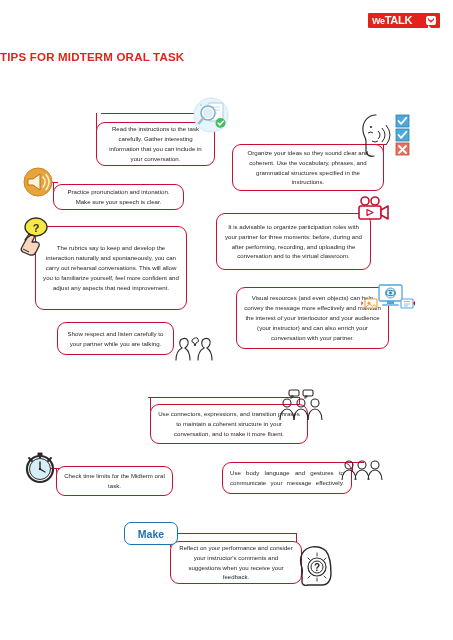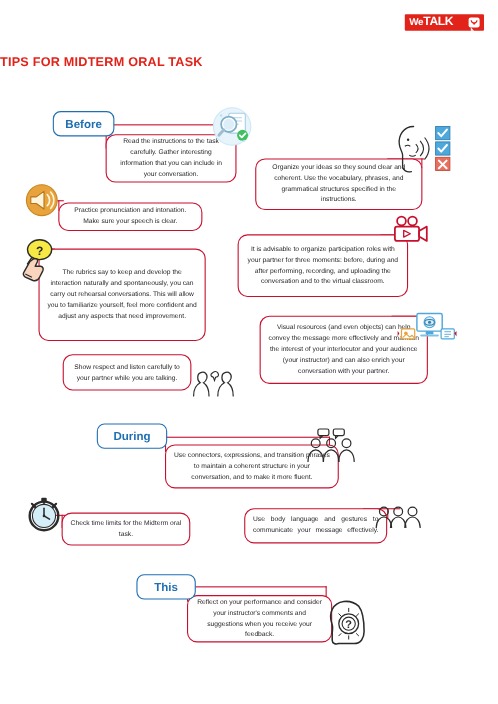--- a/index.html
+++ b/index.html
@@ -143,23 +143,21 @@
   <div class="ln lnh" style="left:40px;top:468px;width:22px;"></div>
   <div class="ln lnv" style="left:56px;top:468px;height:12px;"></div>
 
   <div class="ln lnh" style="left:330px;top:462px;width:34px;"></div>
   <div class="ln lnv" style="left:352px;top:462px;height:10px;"></div>
 
   <div class="ln lnh" style="left:172px;top:533px;width:125px;"></div>
   <div class="ln lnv" style="left:170px;top:533px;height:14px;"></div>
   <div class="ln lnv" style="left:296px;top:533px;height:16px;"></div>
 
-  <div class="pill" id="pill-before">Before</div>
-  <div class="pill" id="pill-during">During</div>
-  <div class="pill" id="pill-after">This</div>
+  <div class="pill" id="pill-after">Make</div>
 
   <div class="box" id="box-read">Read the instructions to the task carefully. Gather interesting information that you can include in your conversation.</div>
   <div class="box" id="box-practice">Practice pronunciation and intonation. Make sure your speech is clear.</div>
   <div class="box" id="box-rubrics">The rubrics say to keep and develop the interaction naturally and spontaneously, you can carry out rehearsal conversations. This will allow you to familiarize yourself, feel more confident and adjust any aspects that need improvement.</div>
   <div class="box" id="box-respect">Show respect and listen carefully to your partner while you are talking.</div>
   <div class="box" id="box-organize">Organize your ideas so they sound clear and coherent. Use the vocabulary, phrases, and grammatical structures specified in the instructions.</div>
   <div class="box" id="box-roles">It is advisable to organize participation roles with your partner for three moments: before, during and after performing, recording, and uploading the conversation and to the virtual classroom.</div>
   <div class="box" id="box-visual">Visual resources (and even objects) can help convey the message more effectively and maintain the interest of your interlocutor and your audience (your instructor) and  can also enrich your conversation with your partner.</div>
   <div class="box" id="box-connectors">Use connectors, expressions, and transition phrases to maintain a coherent structure in your conversation, and to make it more fluent.</div>
   <div class="box" id="box-time">Check time limits for the Midterm oral task.</div>

